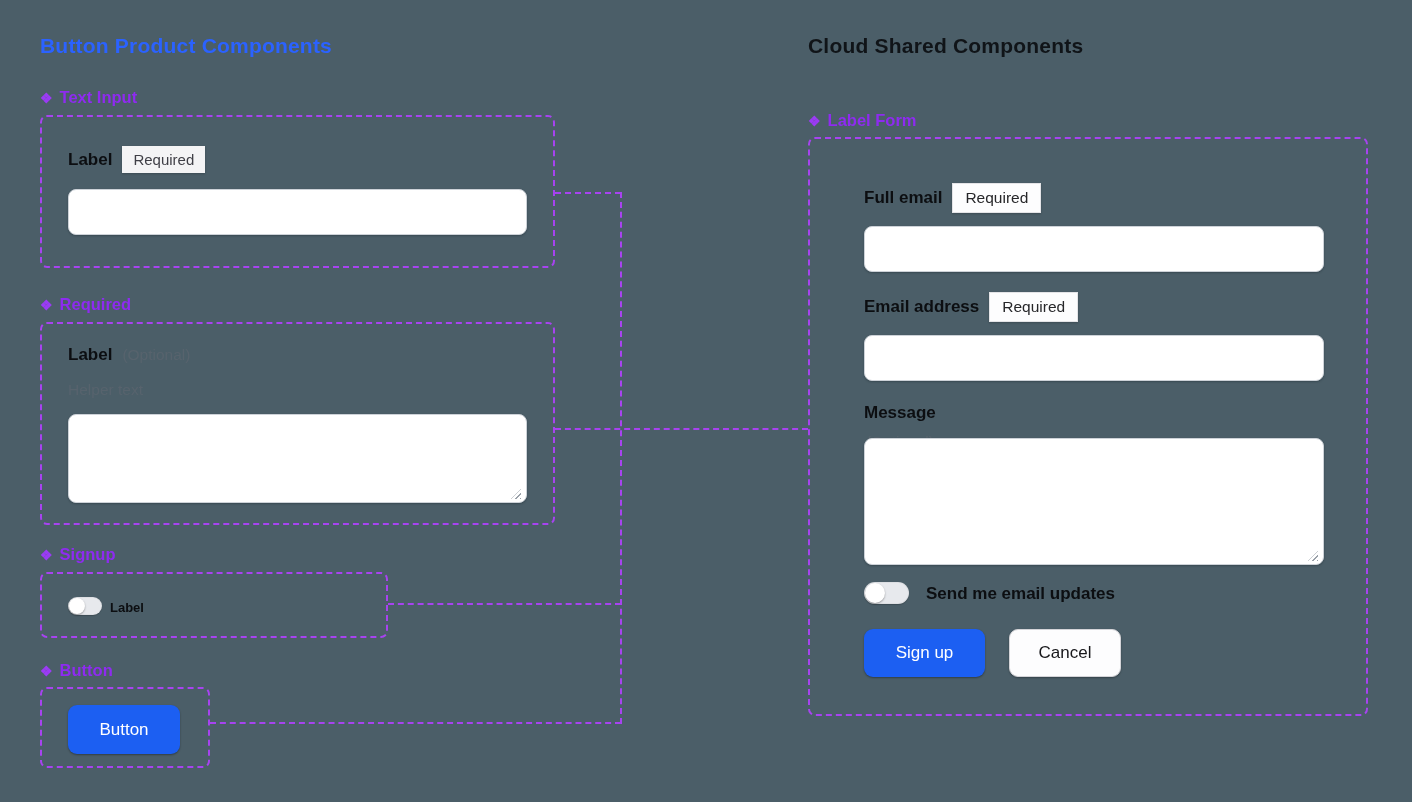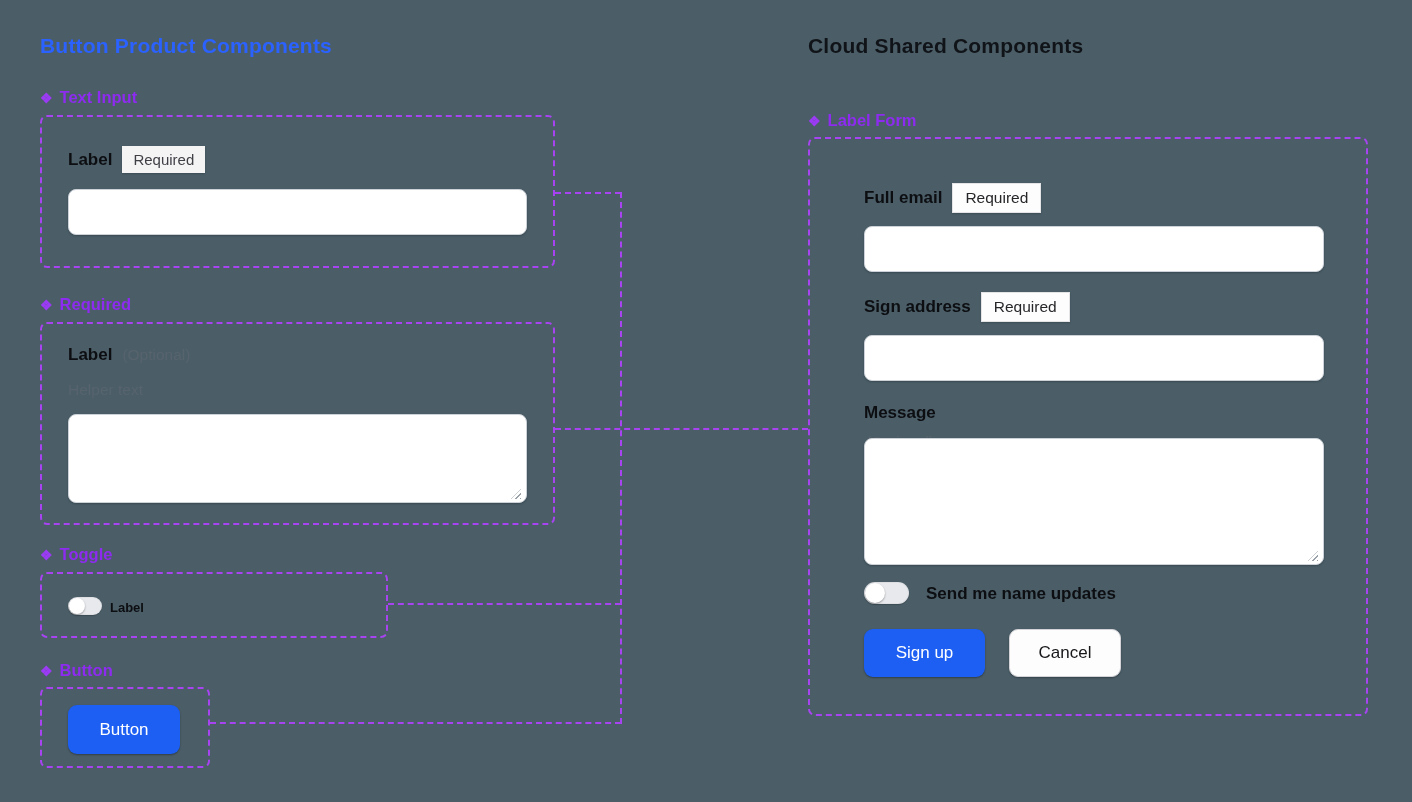--- a/index.html
+++ b/index.html
@@ -124,21 +124,21 @@
       <span class="field-label">Label</span>
       <span class="optional-note">(Optional)</span>
     </div>
     <div class="helper-text" style="left:26px; top:57px;">Helper text</div>
     <textarea class="area-field" style="left: 26px; top: 90px; width: 459px; height: 89px;"></textarea>
     <span class="resize-grip" style="left:469px; top:165px;"></span>
   </div>
 
   <div class="comp-label" style="left:40px; top:545px;">
     <span class="icon">❖</span>
-    <span>Toggle</span>
+    <span>Signup</span>
   </div>
   <div class="comp-box" style="left:40px; top:572px; width:348px; height:66px;">
     <div class="switch switch-sm" style="left:26px; top:23px;">
       <span class="knob"></span>
     </div>
     <span class="switch-label-sm" style="left:68px; top:26px;">Label</span>
   </div>
 
   <div class="comp-label" style="left:40px; top:661px;">
     <span class="icon">❖</span>
@@ -163,34 +163,34 @@
 
   <div class="comp-box" style="left:808px; top:137px; width:560px; height:579px;">
 
     <div class="label-row" style="left:54px; top:44px;">
       <span class="field-label">Full email</span>
       <span class="badge badge-card">Required</span>
     </div>
     <input class="text-field" style="left: 54px; top: 87px; width: 460px; height: 46px;" value="">
 
     <div class="label-row" style="left:54px; top:153px;">
-      <span class="field-label">Sign address</span>
+      <span class="field-label">Email address</span>
       <span class="badge badge-card">Required</span>
     </div>
     <input class="text-field" style="left: 54px; top: 196px; width: 460px; height: 46px;" value="">
 
     <div class="label-row" style="left:54px; top:264px;flex-direction:column;">
       <span class="field-label">Message</span>
       <span class="optional-note">(Optional)</span>
     </div>
     <textarea class="area-field" style="left: 54px; top: 299px; width: 460px; height: 127px;"></textarea>
     <span class="resize-grip" style="left:498px; top:412px;"></span>
 
     <div class="switch switch-lg" style="left:54px; top:443px;">
       <span class="knob"></span>
     </div>
-    <span class="switch-label-lg" style="left:116px; top:445px;">Send me name updates</span>
+    <span class="switch-label-lg" style="left:116px; top:445px;">Send me email updates</span>
 
     <button class="btn btn-primary" style="left:54px; top:490px; width:121px; height:48px;">Sign up</button>
     <button class="btn btn-secondary" style="left:199px; top:490px; width:112px; height:48px;">Cancel</button>
   </div>
 
 </div>
 
 </body></html>

